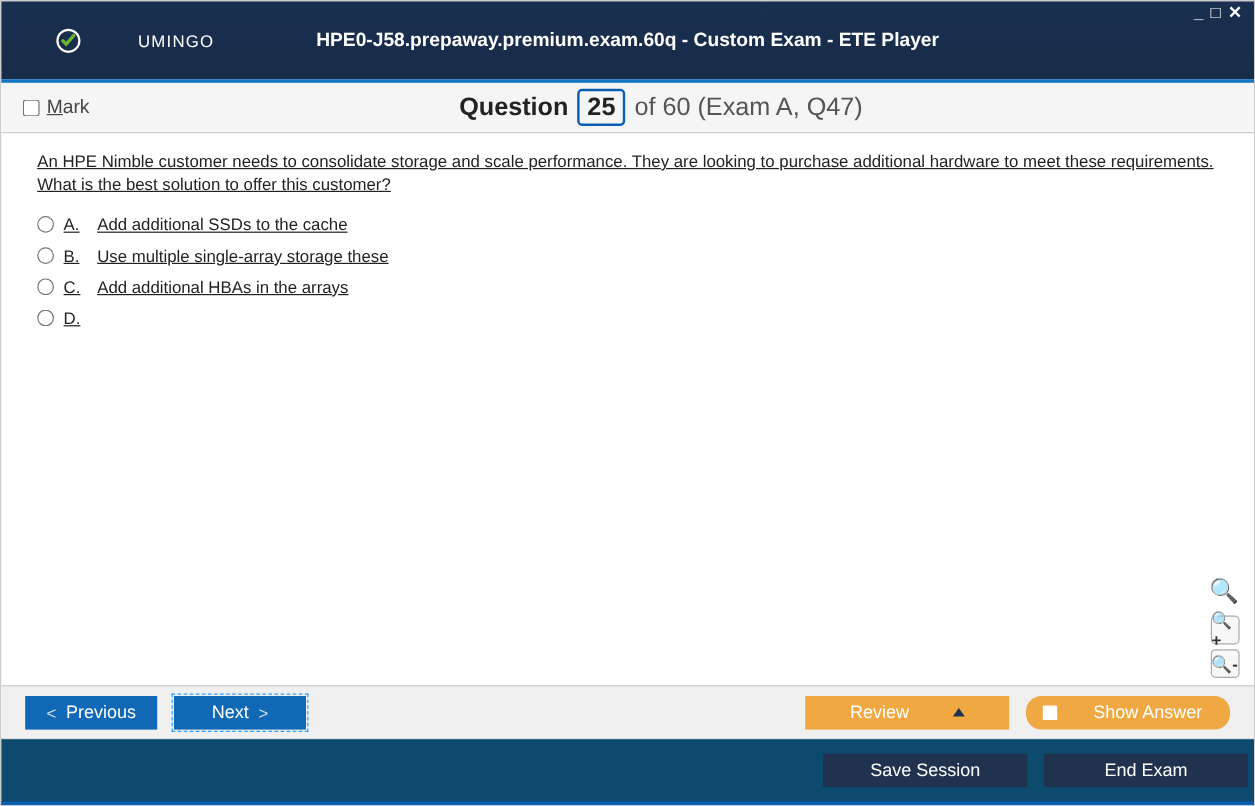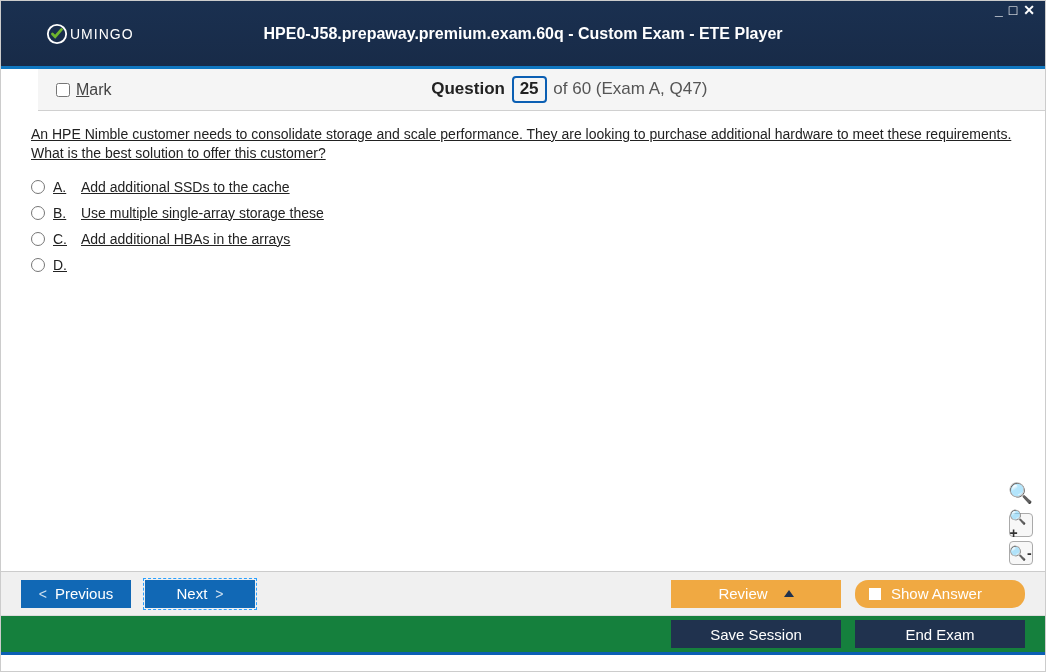--- a/index.html
+++ b/index.html
@@ -20,20 +20,21 @@
     position: relative;
     border-bottom: 3px solid #1077c0;
   }
   .logo {
     display: flex;
     align-items: center;
     margin-left: 45px;
     color: #fff;
     font-size: 14px;
     letter-spacing: 1px;
+    gap: 45px;
   }
   .logo svg { margin-right: 2px; }
   .app-title {
     position: absolute;
     left: 0; right: 0;
     text-align: center;
     color: #fff;
     font-size: 16px;
     font-weight: bold;
     pointer-events: none;
@@ -49,34 +50,33 @@
   }
   .window-controls span { cursor: pointer; font-weight: bold; line-height:1;}
   .question-header {
     background: #f5f5f5;
     height: 42px;
     display: flex;
     align-items: center;
     border-bottom: 1px solid #d0d0d0;
     padding: 0 18px;
     color: #444;
-    margin-left: 37px;
   }
   .mark-box {
     display: flex;
     align-items: center;
     gap: 6px;
     font-size: 16px;
   }
   .mark-box input { width: 14px; height: 14px; }
   .mark-box .m-underline { text-decoration: underline; }
   .question-pos {
     flex: 1;
     text-align: center;
-    font-size: 17px;
+    font-size: 21px;
     color: #555;
   }
   .qlabel { font-weight: bold; color: #222; }
   .qnum-box {
     display: inline-block;
     border: 2px solid #0b5fb3;
     border-radius: 4px;
     padding: 0 6px;
     font-weight: bold;
     color: #222;
@@ -130,41 +130,42 @@
   .footer1 {
     background: #f0f0f0;
     border-top: 1px solid #ccc;
     height: 44px;
     display: flex;
     align-items: center;
     padding: 0 20px;
     gap: 14px;
   }
   .footer2 {
-    background: #15803d;
+    background: #0c4a6e;
     border-top: 1px solid #ddd;
     border-bottom: 3px solid #0b5fb3;
-    height: 40px;
+    height: 56px;
     display: flex;
     align-items: center;
     justify-content: flex-end;
-    padding: 0 20px;
+    padding: 0 5px;
     gap: 14px;
   }
   .btn {
     height: 28px;
     display: inline-flex;
     align-items: center;
     justify-content: center;
     color: #fff;
     font-size: 15px;
     cursor: pointer;
     padding: 0 14px;
     border: none;
     position: relative;
+    gap: 20px;
   }
   .btn-blue { background: #1168b5; }
   .btn-blue.next { outline: 1px dashed #2aa0ff; outline-offset: 1px;}
   .btn-orange { background: #f0a942; }
   .btn-dark { background: #20324e; }
   .arrow { font-size: 14px; opacity: .8;}
   .spacer { flex: 1; }
   .ck-sq {
     width: 12px; height: 12px;
     background: #fff;

